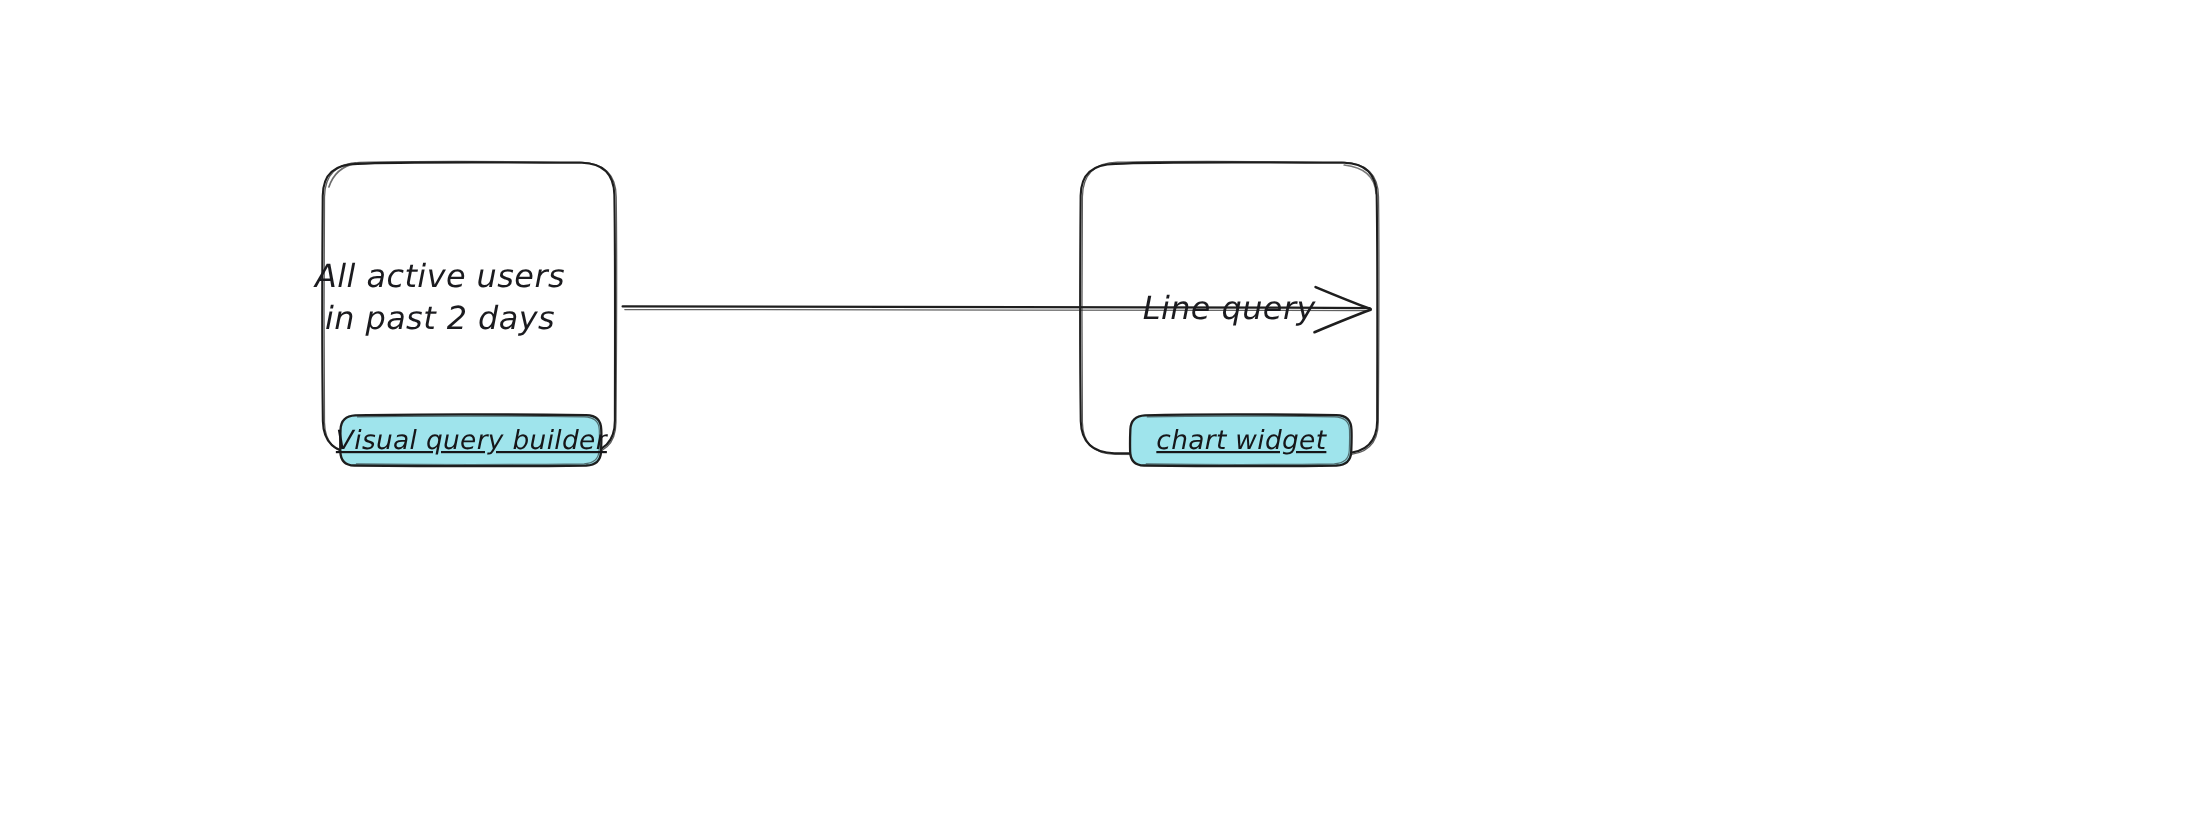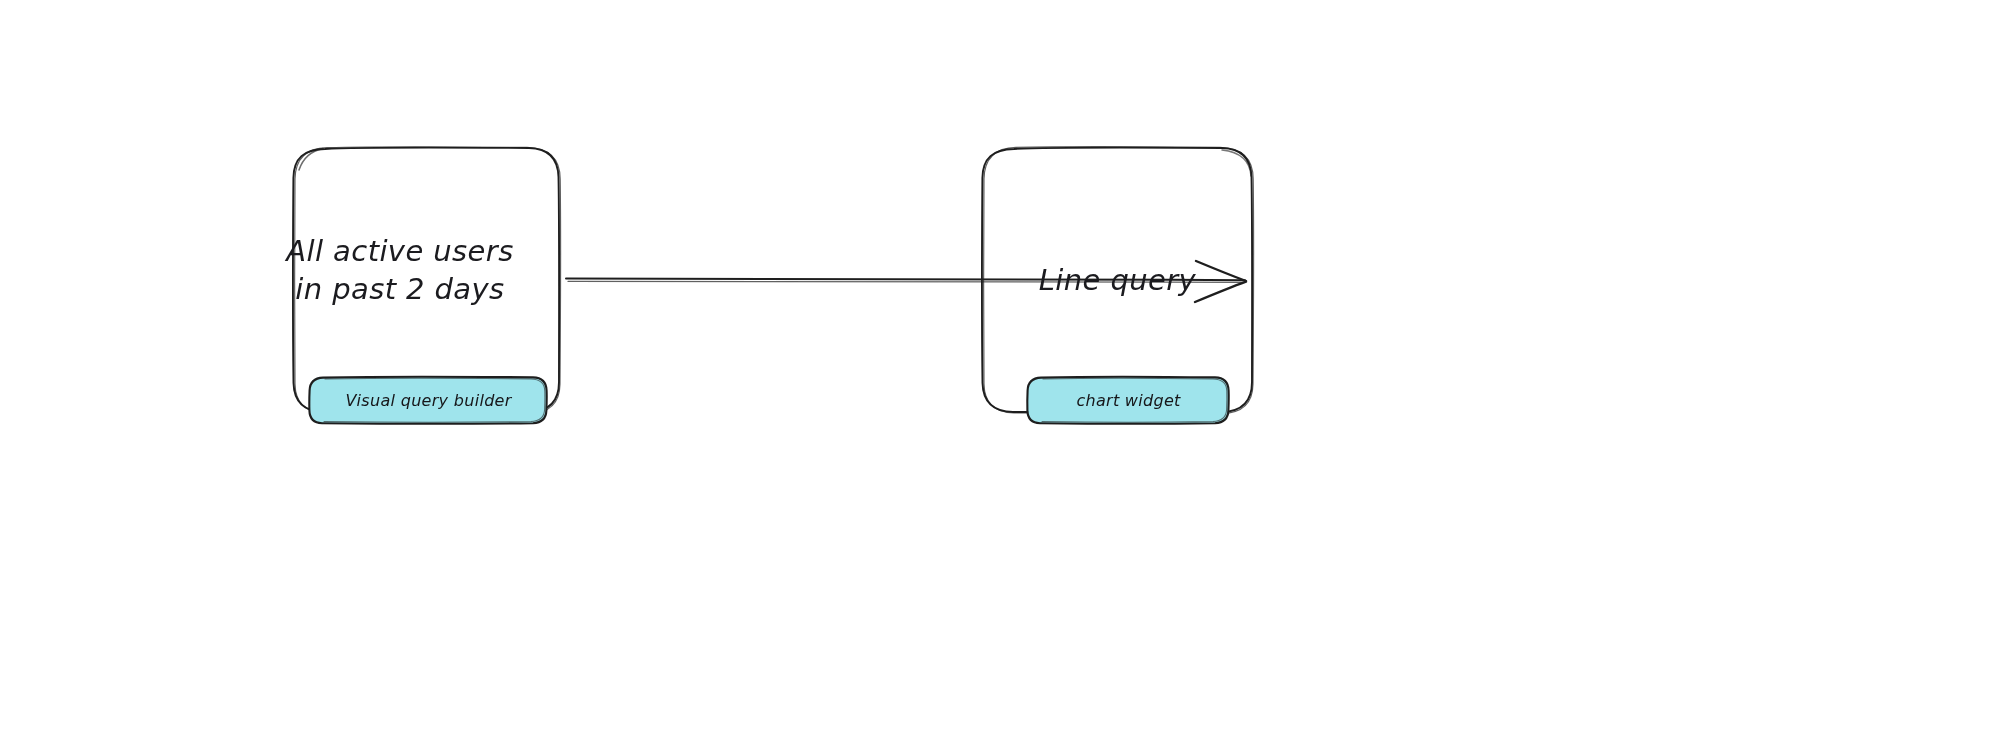--- a/index.html
+++ b/index.html
@@ -44,25 +44,26 @@
   }
   .node-label span { display: block; }
 
   .badge-text {
     position: absolute;
     display: flex;
     align-items: center;
     justify-content: center;
     color: #161619;
     font-family: "DejaVu Sans", sans-serif;
-    font-size: 16px;
+    font-size: 24px;
     font-style: italic;
     letter-spacing: 0.3px;
     white-space: nowrap;
     pointer-events: none;
+    text-decoration: underline;
   }
 </style>
 </head>
 <body>
 
 <div id="canvas">
 
   <svg class="diagram-svg" viewBox="0 0 2000 751" xmlns="http://www.w3.org/2000/svg">
 
     <g>

